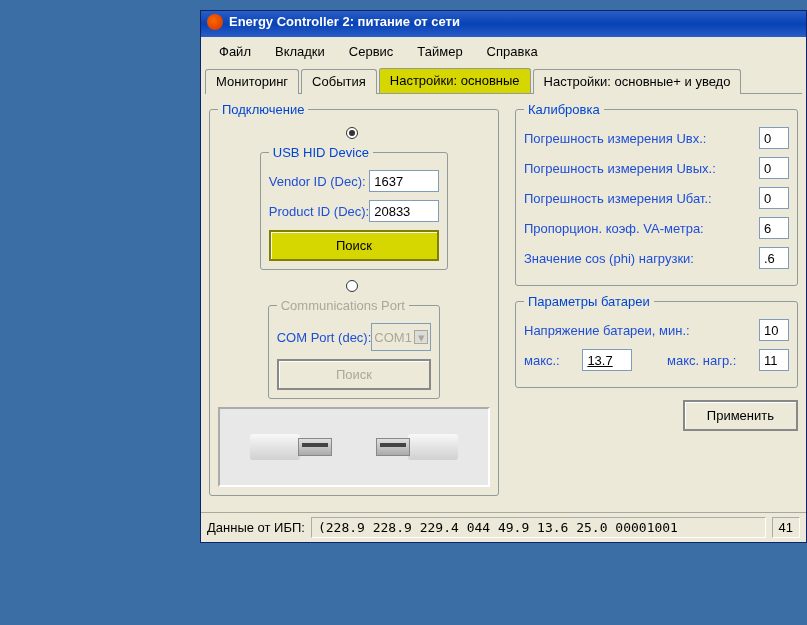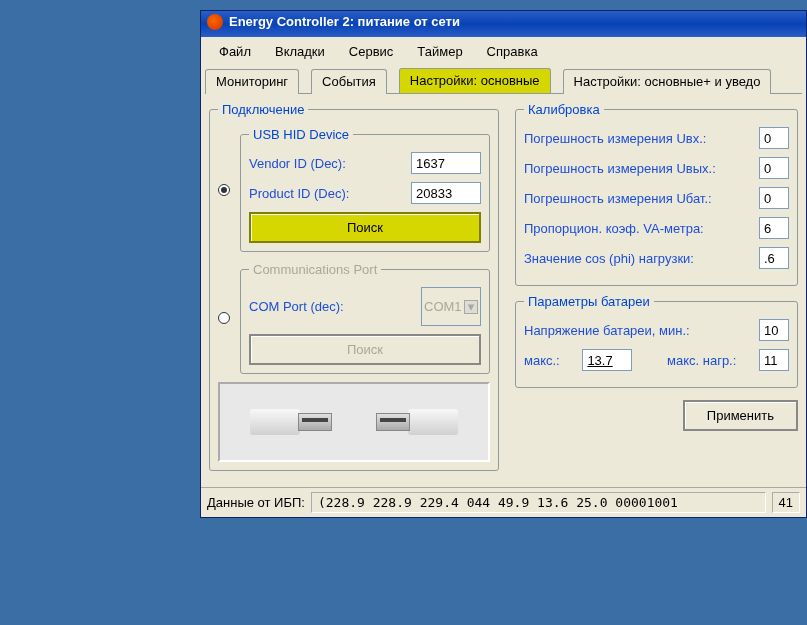--- a/index.html
+++ b/index.html
@@ -3,40 +3,40 @@
 <meta charset="utf-8">
 <style>
 * { box-sizing: border-box; font-family: Tahoma, Arial, sans-serif; font-size: 13px; }
 body { margin: 0; background: #3a6ea5; width: 807px; height: 625px; position: relative; }
 .window { position: absolute; left: 200px; top: 10px; width: 607px; background: #ece9d8; border: 1px solid #0a246a; }
 .titlebar { background: linear-gradient(to bottom, #2a5ec7, #0842b5 50%, #2a5ec7); color: #fff; padding: 3px 6px; font-weight: bold; display: flex; align-items: flex-start; gap: 6px; height: 26px; }
 .titlebar-icon { width: 16px; height: 16px; background: radial-gradient(circle at 40% 40%, #ff6600, #cc3300); border-radius: 50%; }
 .menubar { display: flex; padding: 3px 6px; background: #ece9d8; }
 .menu-item { padding: 4px 12px; cursor: default; }
 .tabstrip { display: flex; margin: 2px 4px 0 4px; border-bottom: 1px solid #919b9c; }
-.tab { padding: 4px 10px; border: 1px solid #919b9c; border-bottom: none; background: #ece9d8; margin-right: 12px; border-radius: 3px 3px 0 0; cursor: default; position: relative; top: 1px; }
+.tab { padding: 4px 10px; border: 1px solid #919b9c; border-bottom: none; background: #ece9d8; margin-right: 2px; border-radius: 3px 3px 0 0; cursor: default; position: relative; top: 1px; }
 .tab.active { background: #d6d600; z-index: 2; top: 0; padding-bottom: 5px; }
 .content { display: flex; gap: 16px; padding: 8px; background: #ece9d8; }
 .col-left { width: 290px; }
 .col-right { flex: 1; }
 fieldset { border: 1px solid #919b9c; border-radius: 3px; margin: 0 0 8px 0; padding: 10px 8px 8px 8px; }
 legend { padding: 0 4px; color: #0046d5; }
 .disabled legend, .disabled label, .disabled .btn { color: #aca899; }
 .row { display: flex; align-items: center; justify-content: space-between; margin-bottom: 8px; }
 .row label { flex: 1; color: #1d4ed8; }
 .field { width: 70px; border: 1px solid #7f9db9; background: #fff; padding: 2px 4px; height: 22px; }
 .field.sm { width: 30px; }
-.select { width: 60px; border: 1px solid #7f9db9; background: #ece9d8; padding: 2px 2px; height: 39px; color: #aca899; display: flex; align-items: center; justify-content: space-between;}
+.select { width: 60px; border: 1px solid #7f9db9; background: #ece9d8; padding: 2px 2px; height: 28px; color: #aca899; display: flex; align-items: center; justify-content: space-between;}
 .select .arrow { width:14px; height:14px; background:#dcdcdc; border:1px solid #aca899; display:flex;align-items:center;justify-content:center;}
 .btn { display: block; width: 100%; border: 2px solid #888; background: #ece9d8; padding: 6px 0; text-align: center; cursor: default; box-shadow: inset 1px 1px #fff; }
 .btn.yellow { background: #d6d600; border-color: #7f7f00; }
 .btn.small { width: auto; padding: 6px 22px; float: right; margin-top: 4px; }
 .radio { width: 12px; height: 12px; border: 1px solid #333; border-radius: 50%; background: #fff; display: inline-block; margin-right: 4px; position: relative; }
 .radio.checked::after { content:''; position:absolute; left:2px; top:2px; width:6px; height:6px; background:#333; border-radius:50%; }
-.conn-row { display:flex; align-items:center; gap:6px; }
+.conn-row { display:flex; align-items:center; gap:6px;flex-direction:column; }
 .conn-row fieldset { flex:1; margin: 0; }
 .usb-image { border: 2px inset #fff; background: #e8e8e8; height: 80px; margin-top: 8px; display:flex; align-items:center; justify-content:space-around; padding: 0 6px; }
 .usb-plug { width: 80px; height: 42px; position: relative; }
 .usb-body { position:absolute; left:0; top:8px; width:50px; height:26px; background: linear-gradient(#f8f8f8,#d0d0d0); border-radius: 3px; }
 .usb-metal { position:absolute; right:0; top:12px; width:34px; height:18px; background: linear-gradient(#e0e0e0,#aaa); border:1px solid #888; }
 .usb-metal::before { content:''; position:absolute; top:4px; left:3px; width:26px; height:4px; background:#444; }
 .statusbar { border-top: 1px solid #aca899; background:#ece9d8; padding: 4px 6px; display:flex; align-items:center; gap:6px; }
 .status-box { border: 1px inset #fff; background:#ece9d8; padding: 2px 6px; }
 .status-data { flex:1; font-family: monospace; }
 .chkbox { width:13px; height:13px; border:1px solid #7f9db9; background:#fff; display:inline-block; vertical-align:middle; margin-right:6px; }

